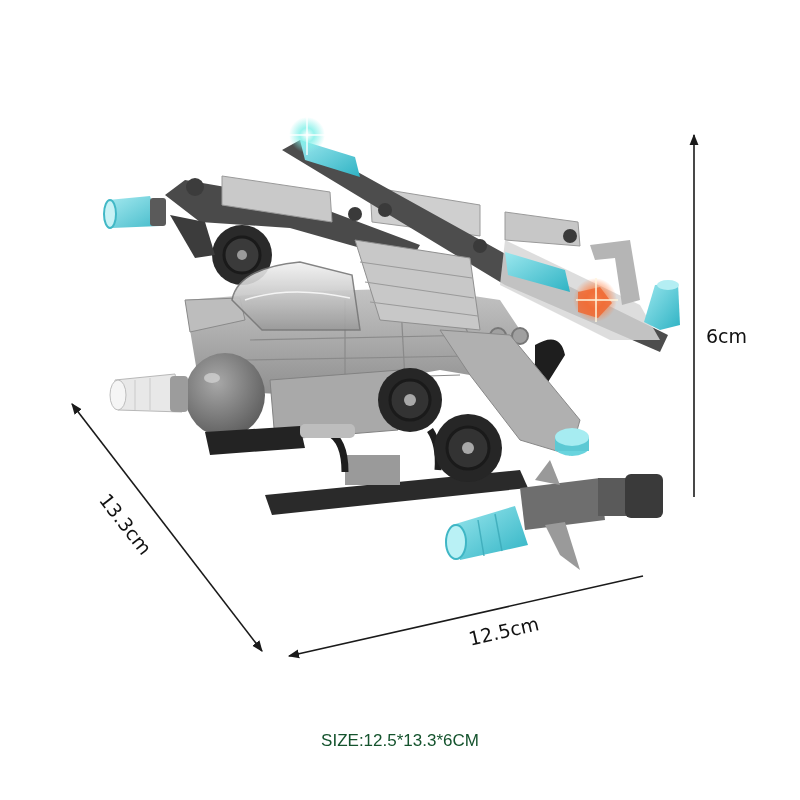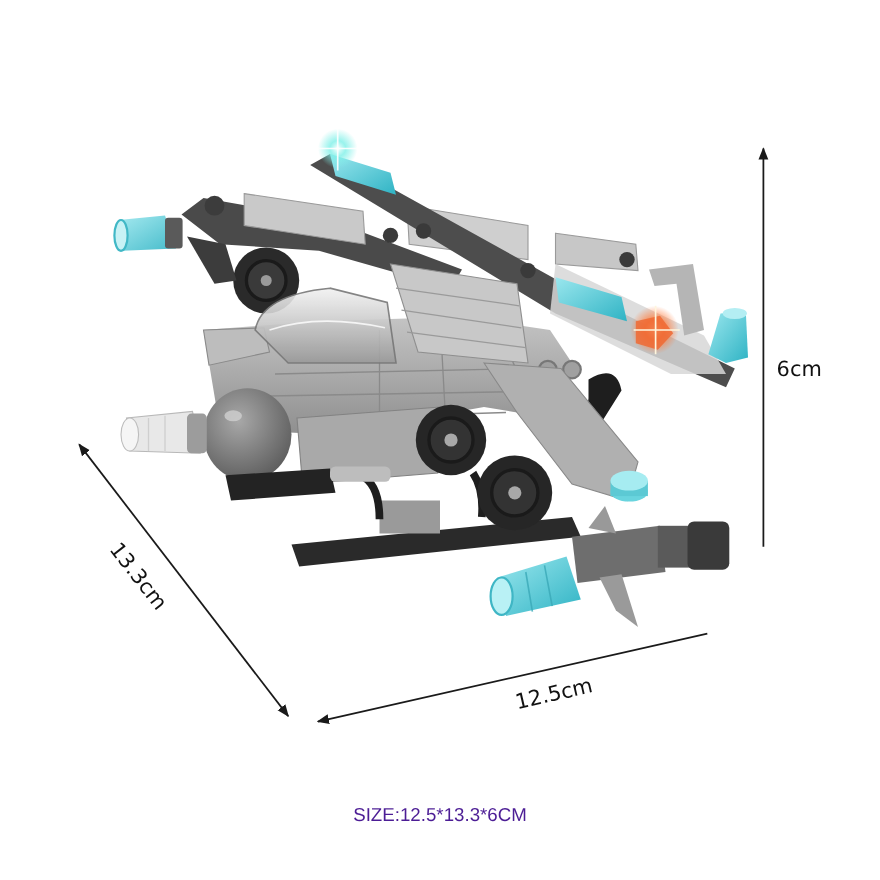--- a/index.html
+++ b/index.html
@@ -2,21 +2,21 @@
 <html><head>
 <meta charset="utf-8">
 <style>
   html, body { margin: 0; padding: 0; background: #ffffff; }
   body { width: 800px; height: 800px; position: relative; overflow: hidden;
          font-family: "DejaVu Sans", sans-serif; }
   #stage { position: absolute; left: 0; top: 0; width: 800px; height: 800px; }
   .dim-label { position: absolute; font-family: "DejaVu Sans", sans-serif;
                font-size: 19px; color: #111; white-space: nowrap; transform-origin: center center; }
   .caption { position: absolute; left: 0; width: 800px; top: 731px; text-align: center;
-             font-family: "Liberation Sans", sans-serif; font-size: 17px; color: #4c1d95; letter-spacing: 0px; }
+             font-family: "Liberation Sans", sans-serif; font-size: 17px; color: #14532d; letter-spacing: 0px; }
 </style>
 </head>
 <body>
 
 <div id="stage">
   <svg width="800" height="800" viewBox="0 0 800 800" xmlns="http://www.w3.org/2000/svg">
     <defs>
       <marker id="ah" viewBox="0 0 10 10" refX="9" refY="5" markerWidth="7" markerHeight="7" orient="auto-start-reverse">
         <path d="M0,1 L10,5 L0,9 z" fill="#1a1a1a"></path>
       </marker>

